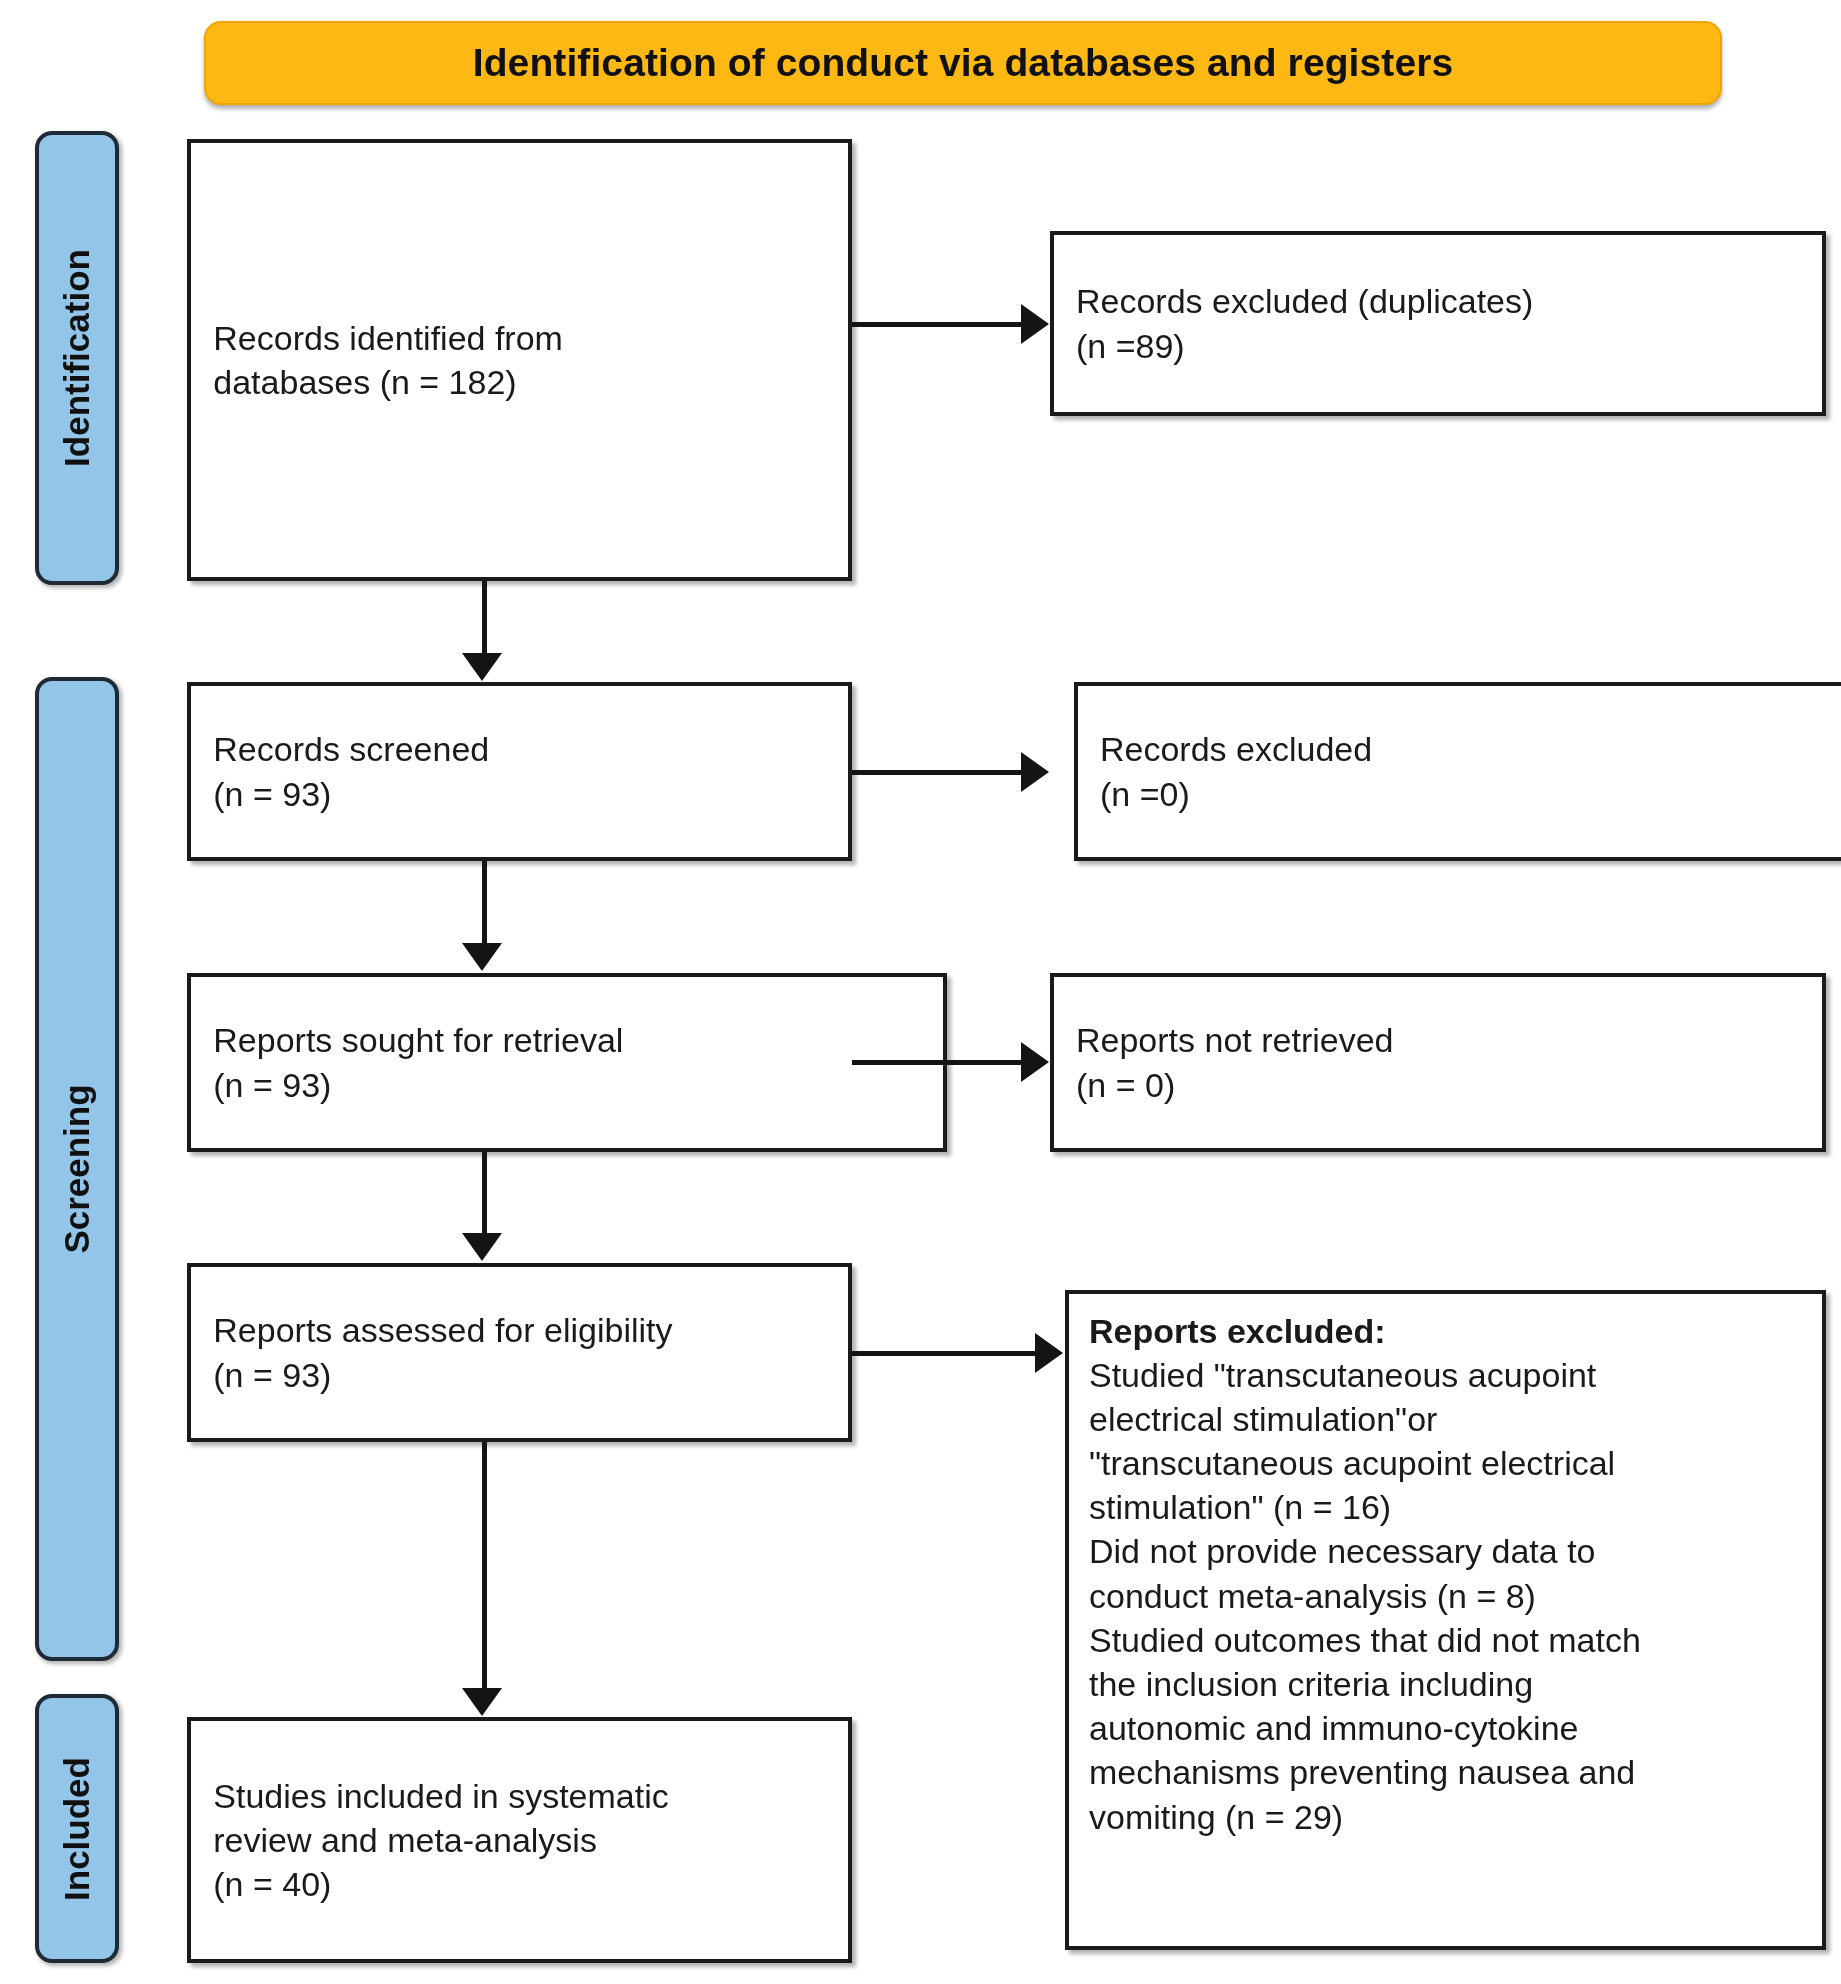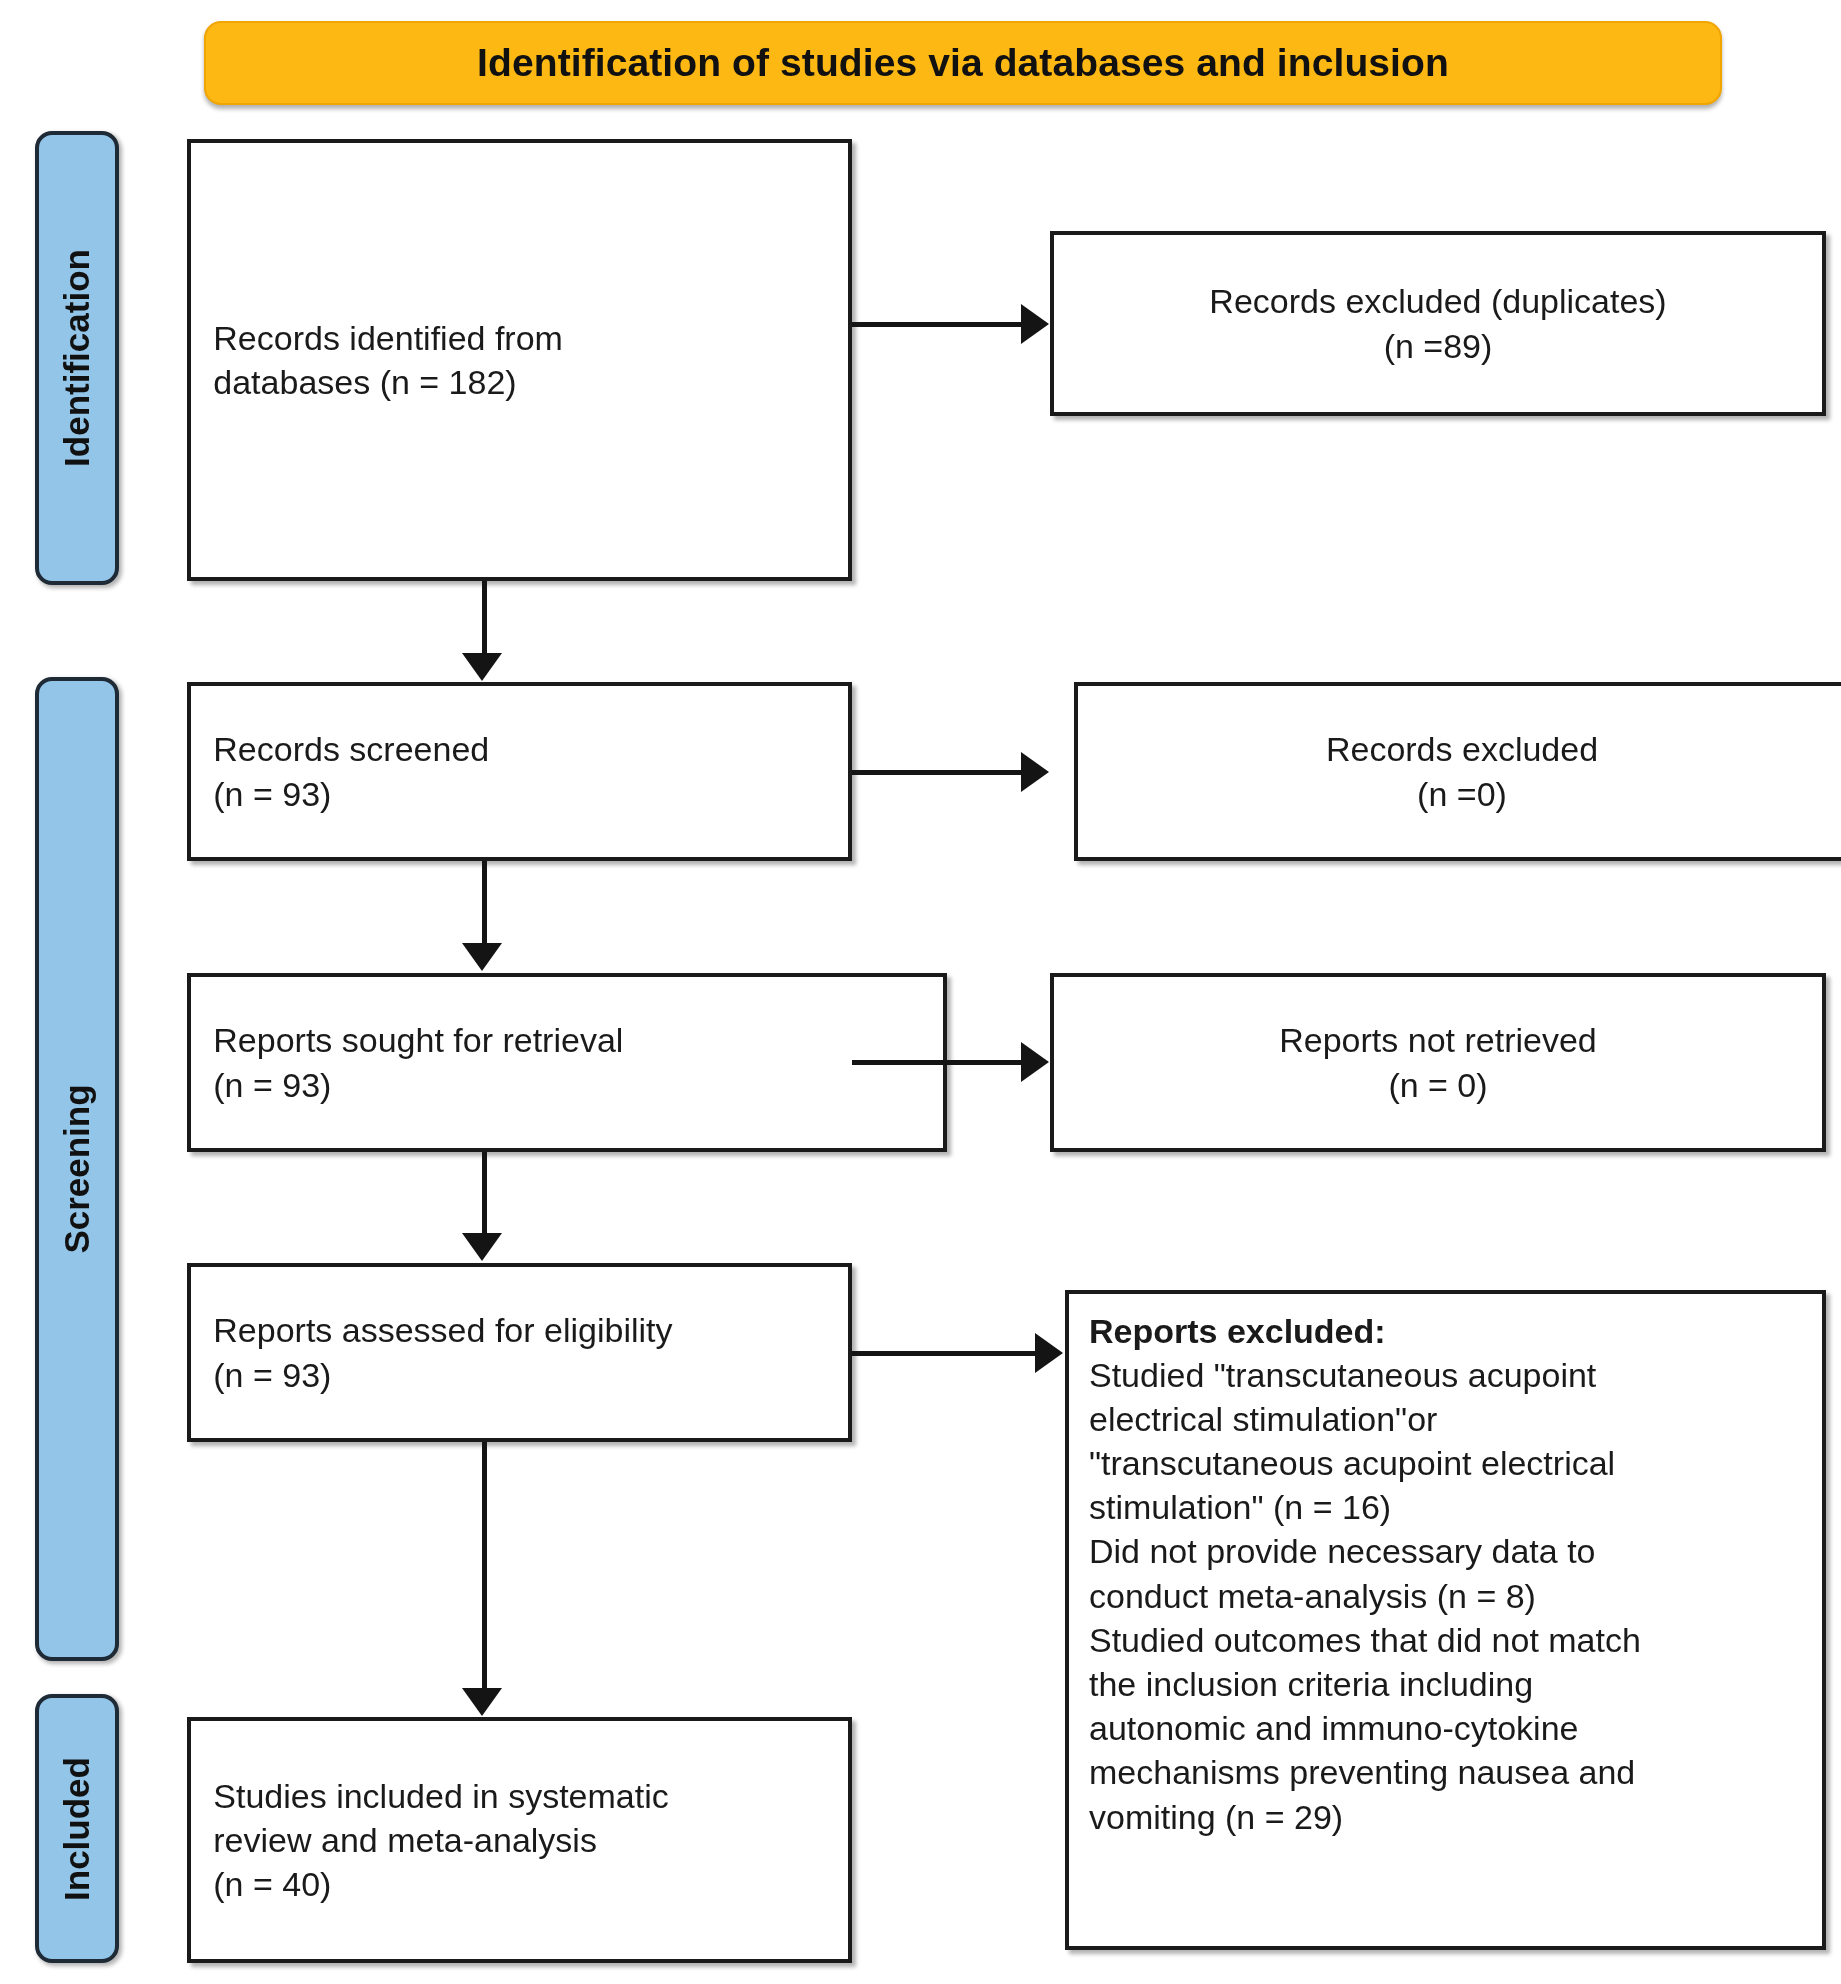--- a/index.html
+++ b/index.html
@@ -79,21 +79,21 @@
     flex-direction: column;
     justify-content: center;
   }
   .box-text {
     font-size: 34px;
     line-height: 1.30;
     color: #1A1A1A;
     white-space: pre-line;
   }
   .box.left .box-text  { text-align: left;   padding: 0 22.3px; }
-  .box.right .box-text { text-align: center; padding: 0 22px; }
+  .box.right .box-text { padding: 0 22px; }
 
   
   #box-identified  { left: 187px; top: 139px;  width: 665px; height: 442px; }
   #box-screened    { left: 187px; top: 682px; width: 665px; height: 179px; }
   #box-sought      { left: 187px; top: 973px; width: 760px; height: 179px; }
   #box-assessed    { left: 187px; top: 1263px; width: 665px; height: 179px; }
   #box-included    { left: 187px; top: 1717px; width: 665px; height: 246px; }
 
   
   #box-excl-dup      { left: 1050px; top: 231px;  width: 776px; height: 185px; }
@@ -168,21 +168,21 @@
   #ah3 { left: 1021px; top: 1042px; }
   #h4 { left: 852px; top: 1351px; width: 184px; }
   #ah4 { left: 1035px; top: 1333px; }
 </style>
 </head>
 <body>
 
 <div id="canvas">
 
   <div class="banner">
-    <div class="banner-text">Identification of studies via databases and inclusion</div>
+    <div class="banner-text">Identification of conduct via databases and registers</div>
   </div>
 
   <div class="stage" id="stage-identification">
     <div class="stage-text">Identification</div>
   </div>
   <div class="stage" id="stage-screening">
     <div class="stage-text">Screening</div>
   </div>
   <div class="stage" id="stage-included">
     <div class="stage-text">Included</div>

